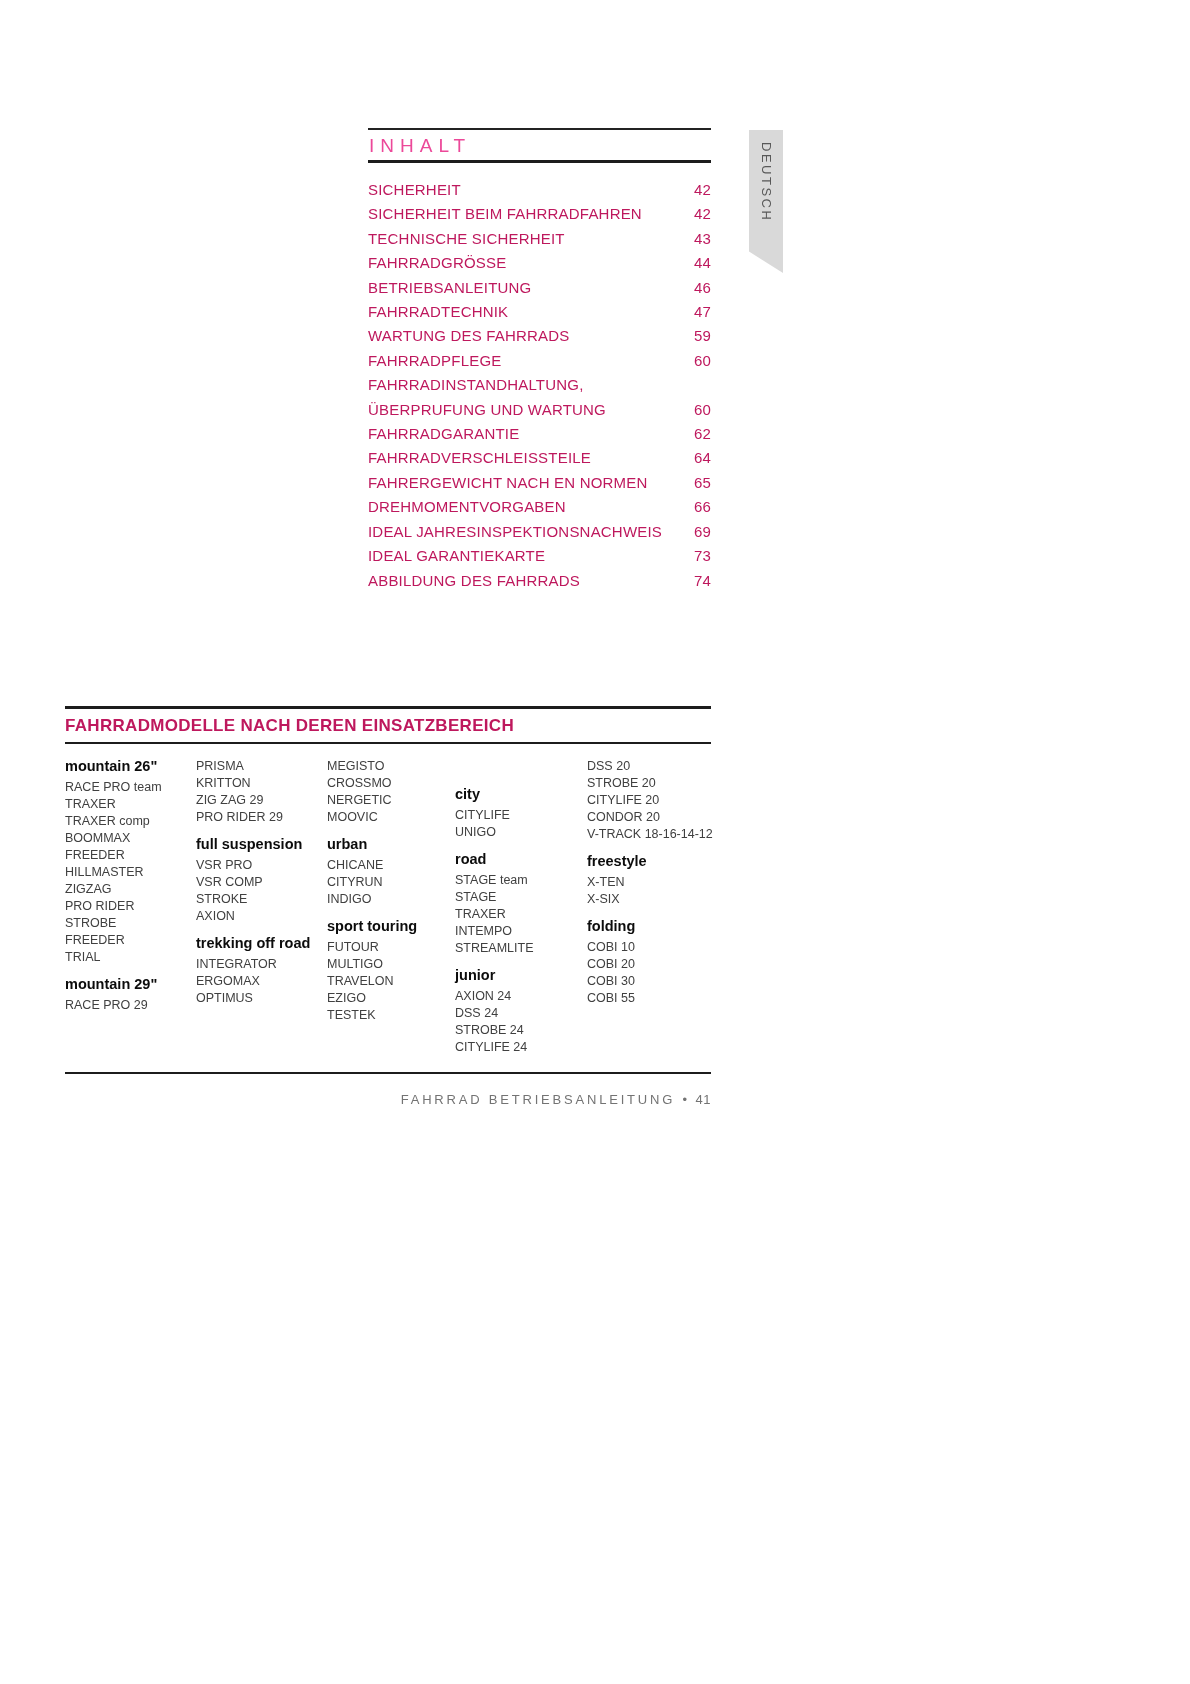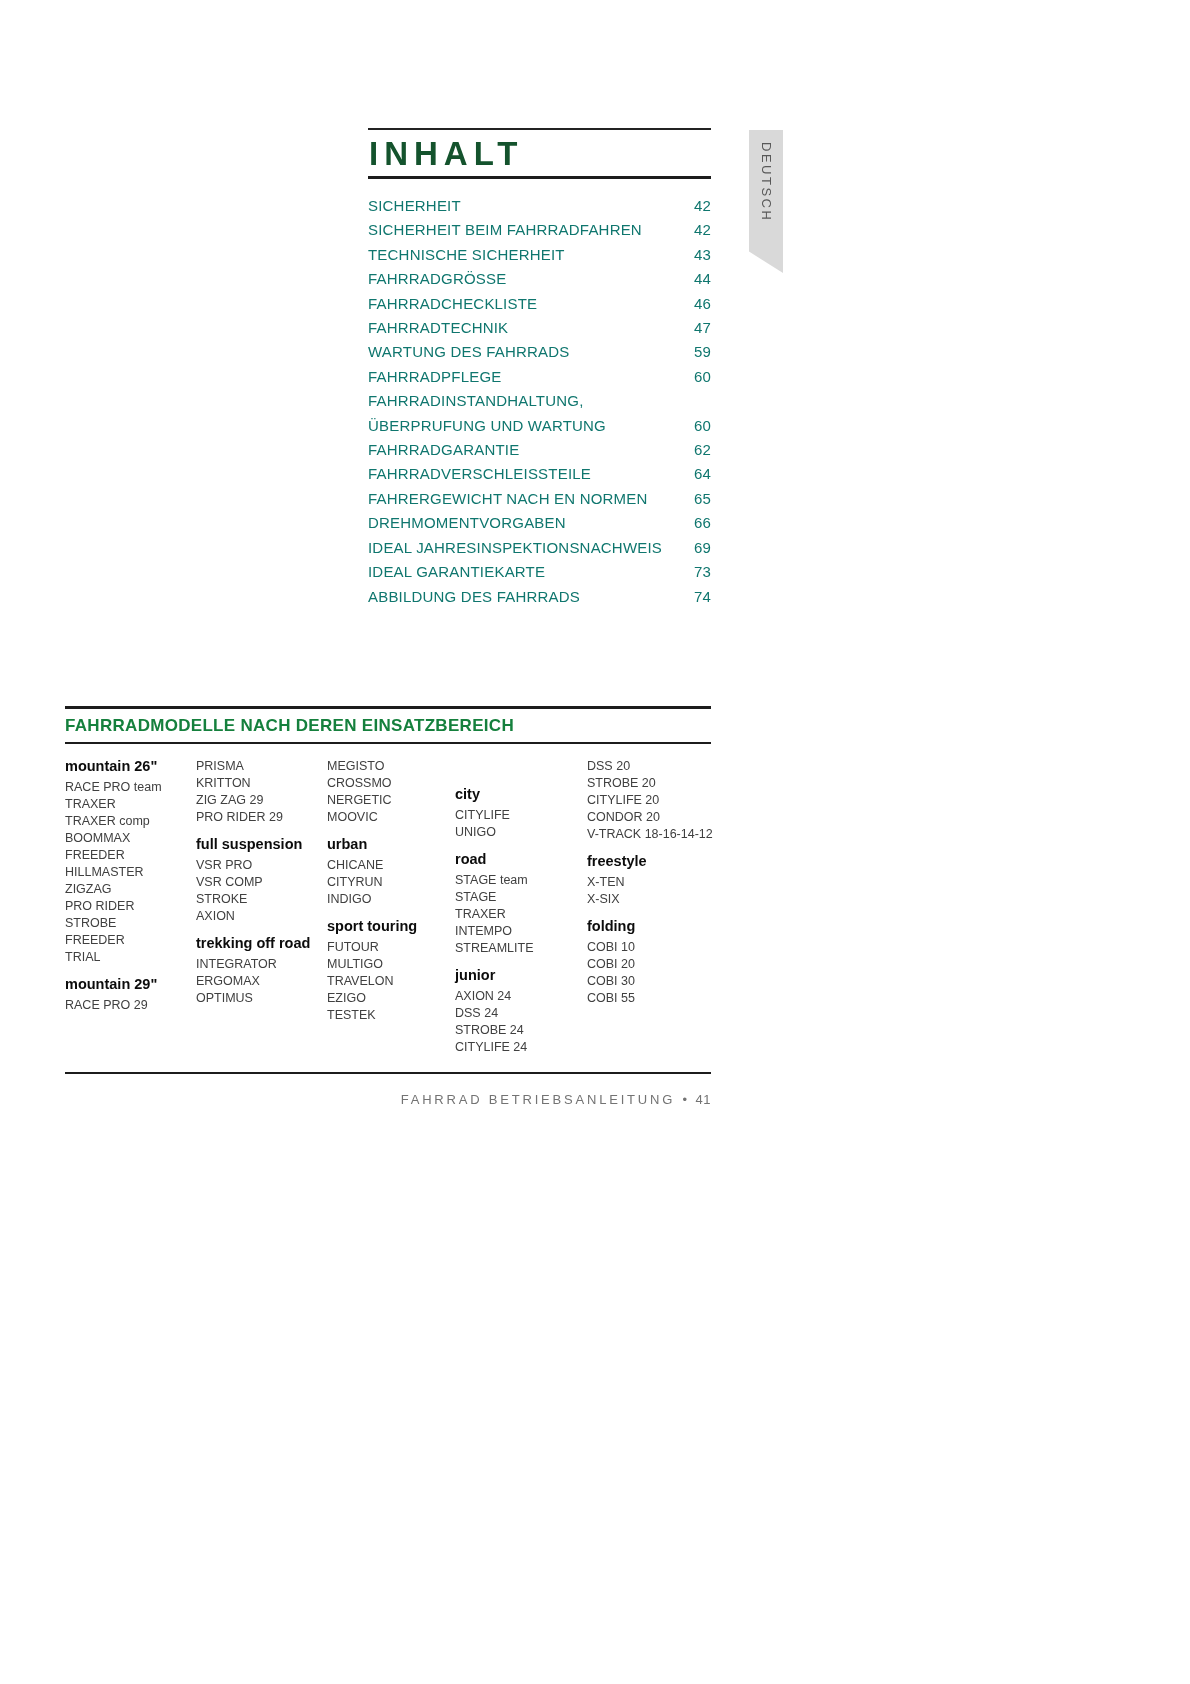--- a/index.html
+++ b/index.html
@@ -14,35 +14,35 @@
 
   
   .toc {
     position: absolute;
     left: 368px;
     top: 128px;
     width: 343px;
   }
   .rule-top { border-top: 2px solid #232323; }
   .toc-title {
-    font-size: 33px;
-    font-weight: 700;
+    font-size: 19px;
+    font-weight: 400;
     letter-spacing: 6px;
-    color: #14532d;
+    color: #ec4899;
     padding: 5px 0 3px 1px;
   }
   .rule-title { border-top: 3px solid #1c1c1c; }
   .toc-list { margin-top: 15px; }
   .toc-row {
     display: flex;
     justify-content: space-between;
     align-items: baseline;
     font-size: 15px;
     line-height: 24.4px;
-    color: #0f766e;
+    color: #be185d;
     letter-spacing: 0.2px;
   }
   .toc-label { white-space: nowrap; }
   .toc-page { padding-left: 12px; }
 
   
   .deutsch-tab {
     position: absolute;
     left: 749px;
     top: 130px;
@@ -67,21 +67,21 @@
   .models {
     position: absolute;
     left: 65px;
     top: 706px;
     width: 646px;
   }
   .rule-thick { border-top: 3px solid #1c1c1c; }
   .models-title {
     font-size: 17px;
     font-weight: bold;
-    color: #15803d;
+    color: #be185d;
     letter-spacing: 0.3px;
     padding: 7px 0 6px;
   }
   .rule-thin { border-top: 2px solid #1c1c1c; }
   .models-columns {
     display: flex;
     margin-top: 14px;
   }
   .model-col { width: 131px; flex: 0 0 auto; padding-right: 10px; }
   .model-col:nth-child(3) { width: 128px; }
@@ -136,21 +136,21 @@
       </div>
       <div class="toc-row">
         <span class="toc-label">TECHNISCHE SICHERHEIT</span>
         <span class="toc-page">43</span>
       </div>
       <div class="toc-row">
         <span class="toc-label">FAHRRADGRÖSSE</span>
         <span class="toc-page">44</span>
       </div>
       <div class="toc-row">
-        <span class="toc-label">FAHRRADCHECKLISTE</span>
+        <span class="toc-label">BETRIEBSANLEITUNG</span>
         <span class="toc-page">46</span>
       </div>
       <div class="toc-row">
         <span class="toc-label">FAHRRADTECHNIK</span>
         <span class="toc-page">47</span>
       </div>
       <div class="toc-row">
         <span class="toc-label">WARTUNG DES FAHRRADS</span>
         <span class="toc-page">59</span>
       </div>

